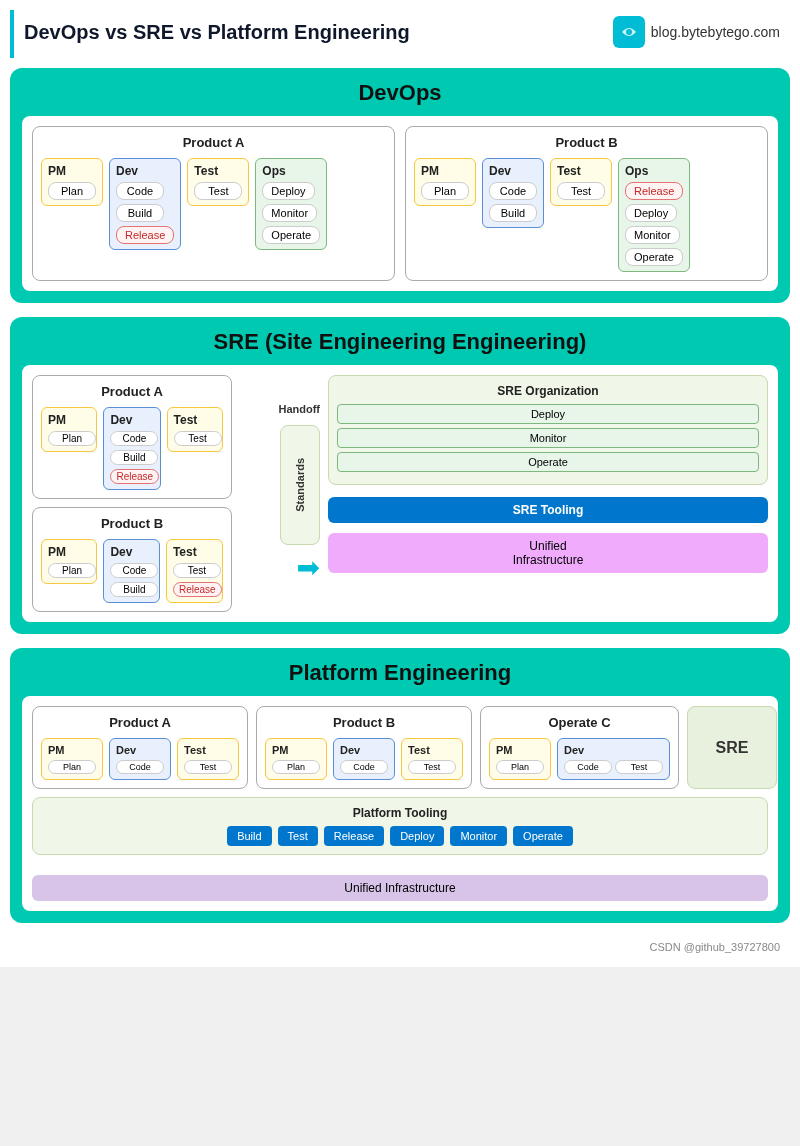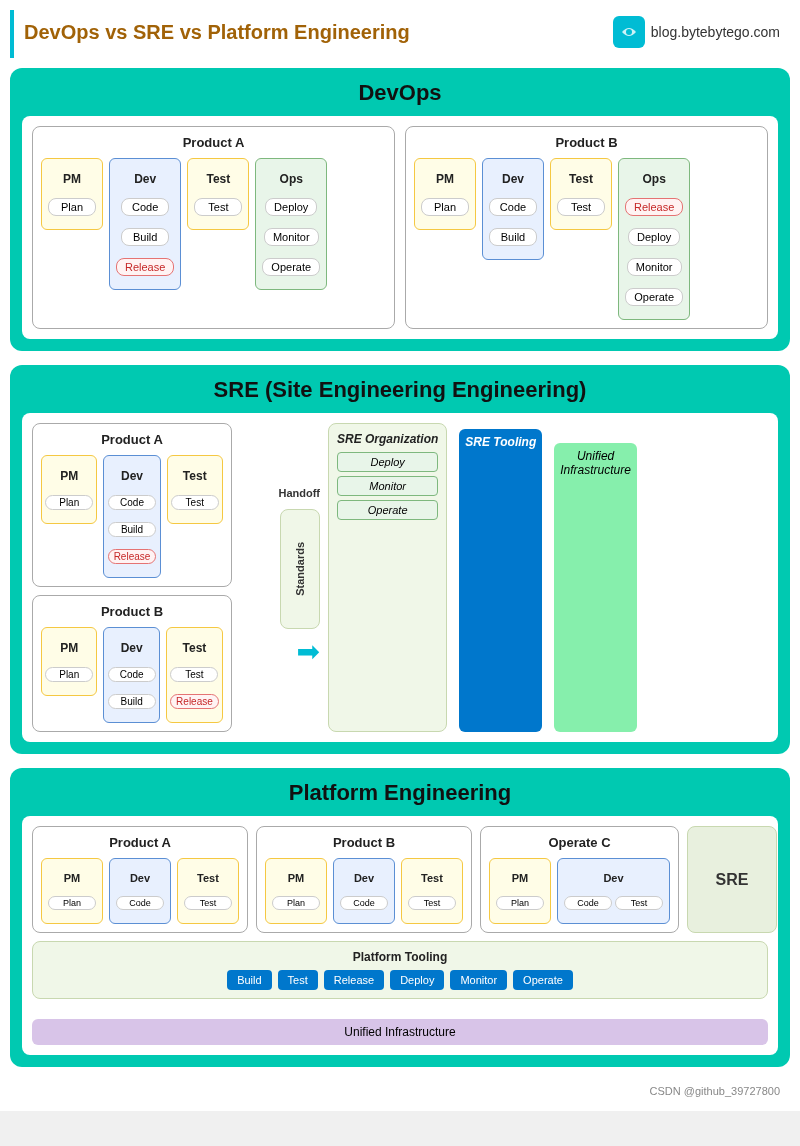--- a/index.html
+++ b/index.html
@@ -19,21 +19,21 @@
       display: flex;
       align-items: center;
       justify-content: space-between;
       padding: 6px 10px 10px 10px;
       border-left: 4px solid #00bcd4;
       margin-bottom: 10px;
     }
     .header-title {
       font-size: 20px;
       font-weight: bold;
-      color: #a16207;
+      color: #0f172a;
     }
     .header-logo {
       display: flex;
       align-items: center;
       gap: 6px;
       font-size: 14px;
       color: #333;
     }
     .logo-icon {
       width: 32px;
@@ -94,26 +94,26 @@
     }
 
     
     .roles-row {
       display: flex;
       gap: 6px;
       align-items: flex-start;
     }
     .role-box {
       border-radius: 6px;
-      padding: 13px 6px;
+      padding: 5px 6px;
       min-width: 52px;
       display: flex;
       flex-direction: column;
-      align-items: center;
-      gap: 12px;
+      align-items: flex-start;
+      gap: 4px;
     }
     .role-box.pm { border: 1.5px solid #f5c842; background: #fffde7; }
     .role-box.dev { border: 1.5px solid #5b8fd4; background: #e8f0fe; }
     .role-box.test { border: 1.5px solid #f5c842; background: #fffde7; }
     .role-box.ops { border: 1.5px solid #7eb87e; background: #e8f5e9; }
 
     .role-label {
       font-size: 12px;
       font-weight: bold;
       color: #222;
@@ -152,23 +152,22 @@
       display: flex;
       flex-direction: column;
       align-items: flex-end;
       justify-content: center;
       gap: 6px;
       flex: 0 0 80px;
     }
     .sre-right {
       flex: 1;
       display: flex;
-      flex-direction: row;
-      gap: 12px;
-      font-style: italic;
+      flex-direction: column;
+      gap: 6px;
     }
 
     .handoff-box {
       border: 1.5px solid #c8d8b0;
       background: #f0f7e8;
       border-radius: 8px;
       padding: 6px;
       display: flex;
       align-items: center;
       justify-content: center;
@@ -215,26 +214,26 @@
       background: #0077cc;
       color: white;
       border-radius: 6px;
       padding: 6px;
       text-align: center;
       font-size: 12px;
       font-weight: bold;
       margin-top: 6px;
     }
     .sre-infra {
-      background: #86efac;
+      background: #f0abfc;
       border-radius: 6px;
       padding: 6px;
       text-align: center;
       font-size: 12px;
-      margin-top: 20px;
+      margin-top: 4px;
     }
 
     
     .platform-products {
       display: flex;
       gap: 8px;
       margin-bottom: 8px;
     }
     .platform-product {
       flex: 1;

